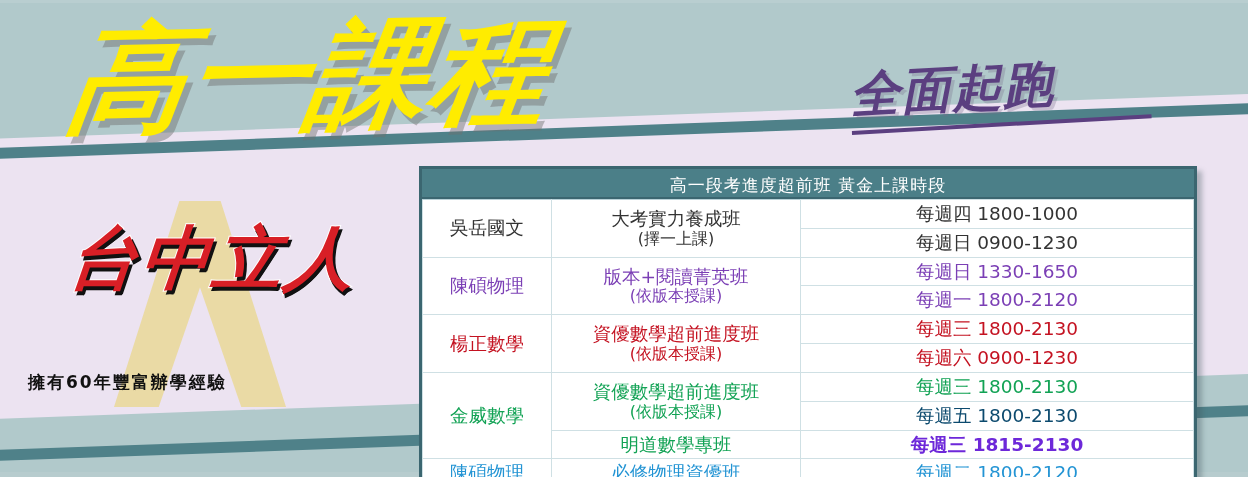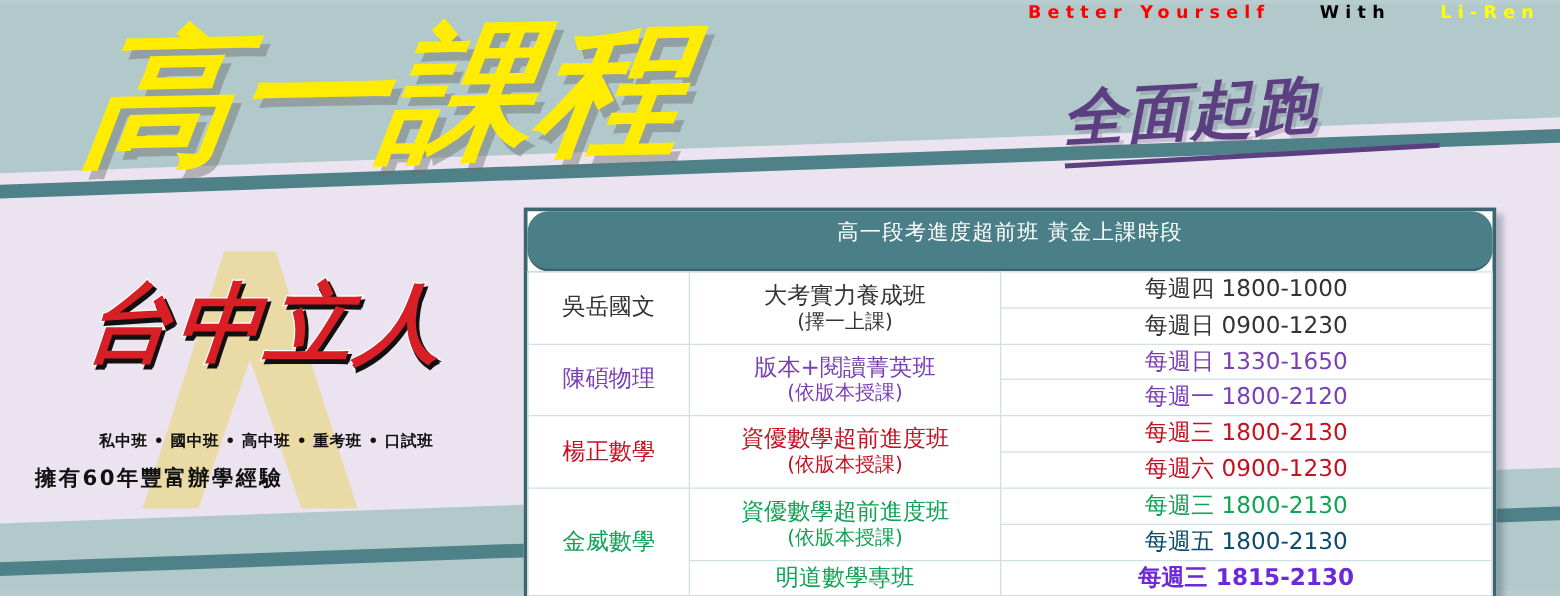--- a/index.html
+++ b/index.html
@@ -187,23 +187,22 @@
     border:3px solid #3b6670;
     background:#ffffff;
     box-shadow:5px 5px 5px rgba(60,80,90,0.35);
   }
   #schedule-header {
     background:#4b7f88;
     color:#ffffff;
     text-align:center;
     font-size:17px;
     letter-spacing:1px;
-    padding:5px 0 18px;
+    padding:5px 0 0;
     border-bottom:2px solid #3b6670;
-    border-radius:17px;
   }
   table.sched {
     width:100%;
     border-collapse:collapse;
     table-layout:fixed;
     background:#ffffff;
   }
   table.sched td {
     border:1px solid #cfe0e4;
     padding:3px 4px;
@@ -223,39 +222,31 @@
 <body>
 
 <div id="banner">
 
   <div class="bg-top-edge"></div>
   <div class="bg-lavender"></div>
   <div class="bg-line-top"></div>
   <div class="bg-line-bottom"></div>
   <div class="bg-bottom-strip"></div>
 
-  <div id="tagline">
-    <span class="w1">Better  Yourself</span>
-    <span>&nbsp;&nbsp;</span>
-    <span class="w2">With</span>
-    <span>&nbsp;&nbsp;</span>
-    <span class="w3">Li-Ren</span>
-  </div>
 
   <div id="main-title">高一課程</div>
 
   <div id="sub-title-wrap">
     <div id="sub-title">全面起跑</div>
     <div id="sub-title-rule"></div>
   </div>
 
   <div id="logo-block">
     <div class="logo-glow"></div>
     <div id="logo-main">台中立人</div>
-    <div id="logo-classes">私中班 • 國中班 • 高中班 • 重考班 • 口試班</div>
     <div id="logo-exp">擁有60年豐富辦學經驗</div>
   </div>
 
   <div id="schedule-wrap">
     <div id="schedule-header">高一段考進度超前班  黃金上課時段</div>
     <table class="sched">
       <tbody id="sched-body">
           <tr>
             <td class="c-teacher sep-top" rowspan="2" style="color: rgb(51, 51, 51);">吳岳國文</td>
             <td class="c-course sep-top" rowspan="2" style="color: rgb(51, 51, 51);">大考實力養成班<span class="sub">(擇一上課)</span></td>

